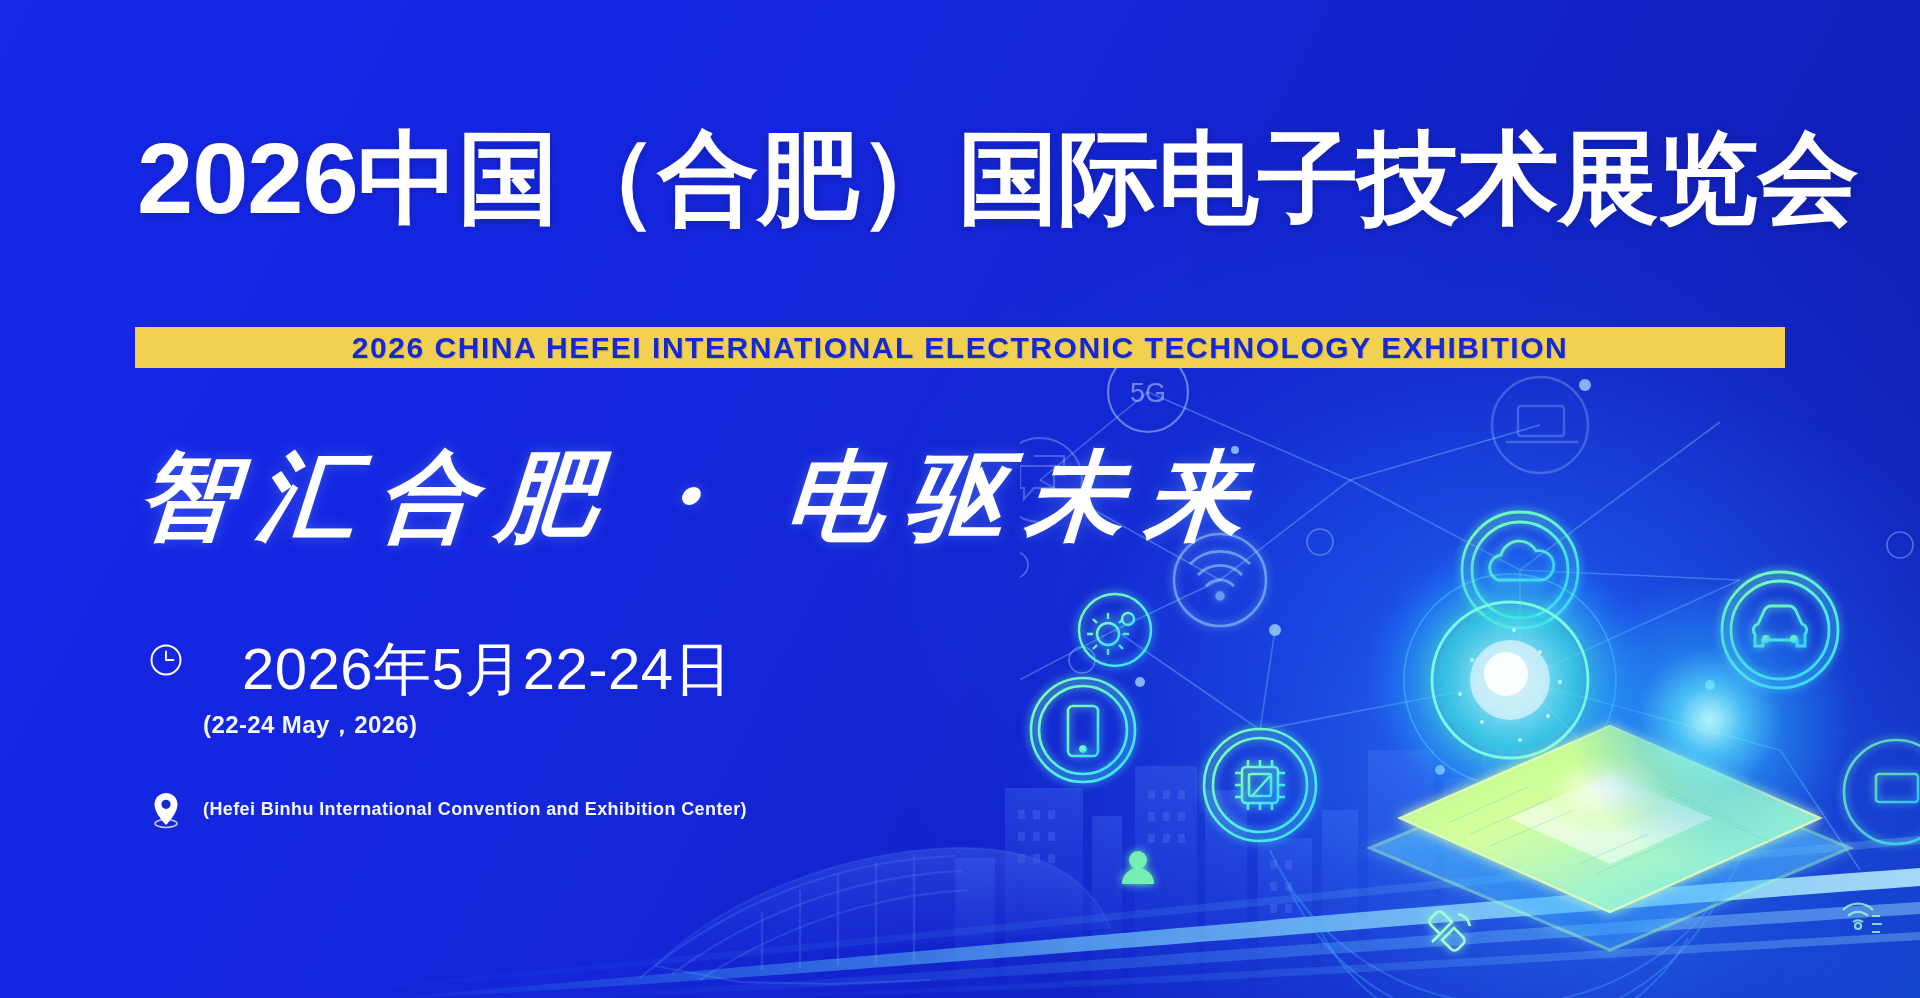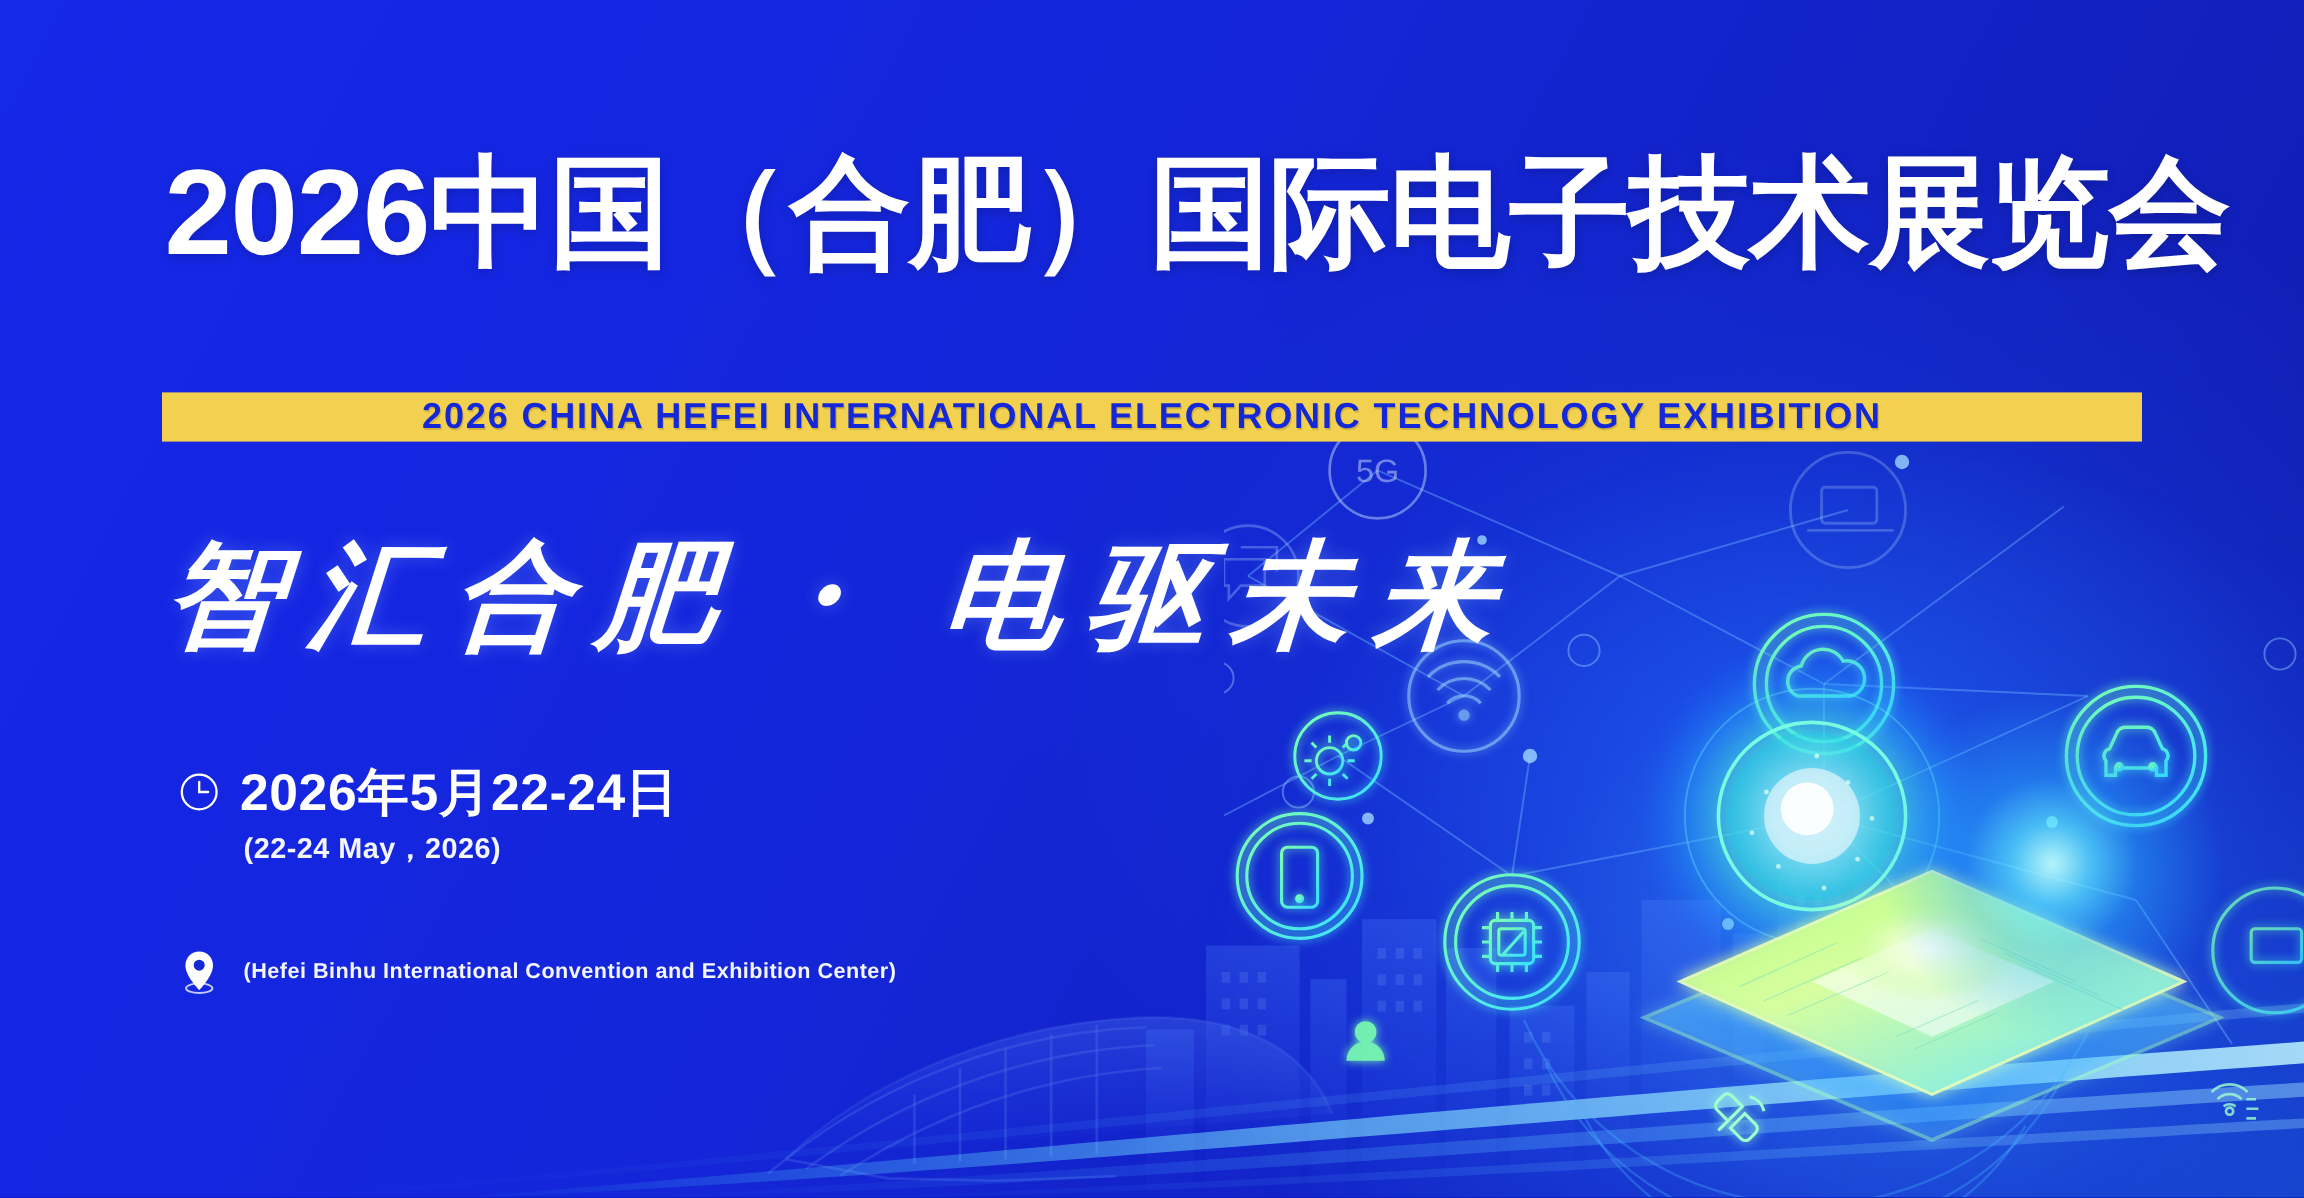--- a/index.html
+++ b/index.html
@@ -111,26 +111,27 @@
 
   .info-icon {
     width: 40px; height: 44px;
     flex: 0 0 40px;
     margin-right: 14px;
     display: flex; align-items: center; justify-content: center;
   }
   .info-texts { display: flex; flex-direction: column; }
 
   .info-cn {
-    font-size: 43px;
+    font-size: 58px;
     color: #ffffff;
     line-height: 1.08;
     letter-spacing: 0.5px;
     white-space: nowrap;
-    font-weight: 700;
+    font-weight: 400;
+    margin-left: 42px;
   }
   .info-en {
     font-size: 24px;
     color: #f3f6ff;
     line-height: 1.25;
     margin-top: 9px;
     margin-left: 3px;
     letter-spacing: 0.4px;
     white-space: nowrap;
     font-weight: 700;

